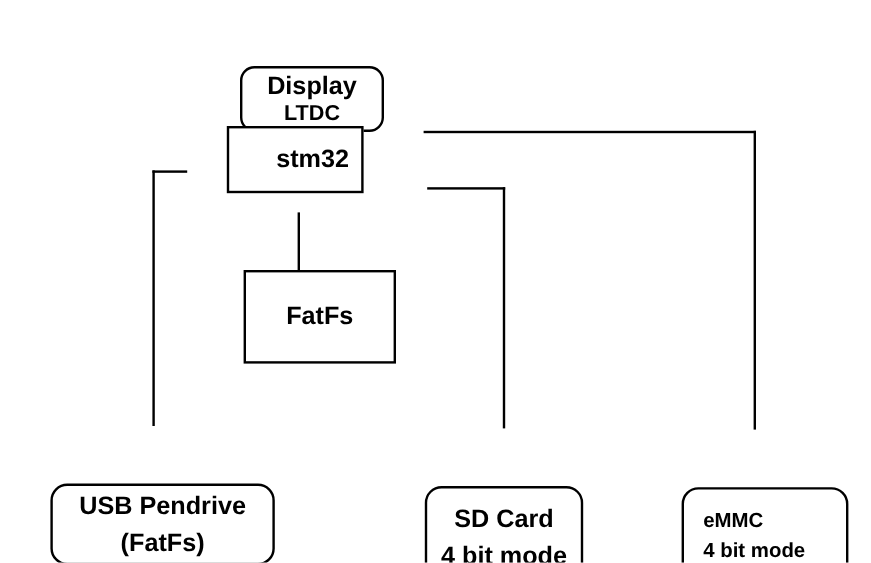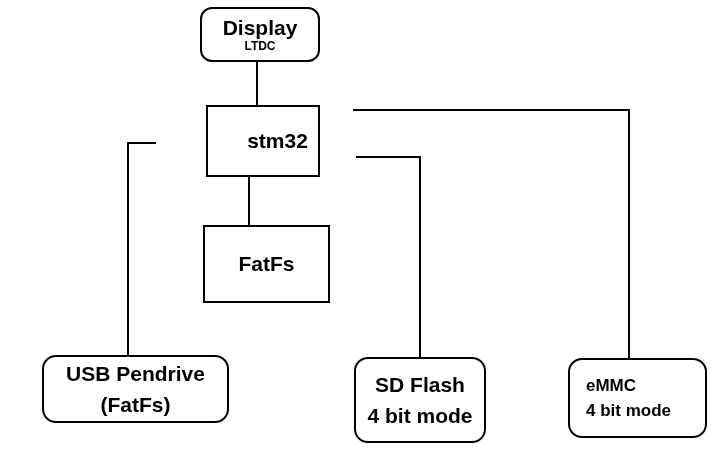--- a/index.html
+++ b/index.html
@@ -21,27 +21,27 @@
     border:2px solid var(--stroke);
     background:var(--bg);
     box-sizing:border-box;
     display:flex;
     flex-direction:column;
     justify-content:center;
     align-items:center;
     font-weight:bold;
     line-height:1.45;
   }
-  .rounded{border-radius:14px;}
+  .rounded{border-radius:14px;margin-top:48px;}
   .t-lg{font-size:21px;}
-  .t-sm{font-size:12px;}
+  .t-sm{font-size:18px;}
 
   
   .n-display{left:200px;top:7px;width:120px;height:55px;border-radius:12px;line-height:1.15;}
-  .n-stm32{left:206px;top:105px;width:114px;height:72px;font-size:21px;line-height:1.55;padding-left:29px;}
+  .n-stm32{left:189px;top:105px;width:114px;height:56px;font-size:21px;line-height:1.55;padding-left:29px;}
   .n-fatfs{left:203px;top:225px;width:127px;height:78px;font-size:21px;}
   .n-usb{left:42px;top:355px;width:187px;height:68px;font-size:21px;line-height:1.5;}
   .n-sd{left:354px;top:357px;width:132px;height:86px;font-size:21px;line-height:1.5;}
   .n-emmc{left:568px;top:358px;width:139px;height:80px;font-size:17px;line-height:1.5;align-items:flex-start;padding-left:16px;}
 
   
   .line{position:absolute;background:var(--stroke);}
   .c-display-stm32{left:256px;top:62px;width:2px;height:43px;}
   .c-stm32-fatfs{left:248px;top:177px;width:2px;height:48px;}
   .c-usb-h{left:127px;top:142px;width:29px;height:2px;}
@@ -77,21 +77,21 @@
   <div class="box n-fatfs">
     <span>FatFs</span>
   </div>
 
   <div class="box rounded n-usb">
     <span>USB Pendrive</span>
     <span>(FatFs)</span>
   </div>
 
   <div class="box rounded n-sd">
-    <span>SD Flash</span>
+    <span>SD Card</span>
     <span>4 bit mode</span>
   </div>
 
   <div class="box rounded n-emmc">
     <span>eMMC</span>
     <span>4 bit mode</span>
   </div>
 
 </div>
 

